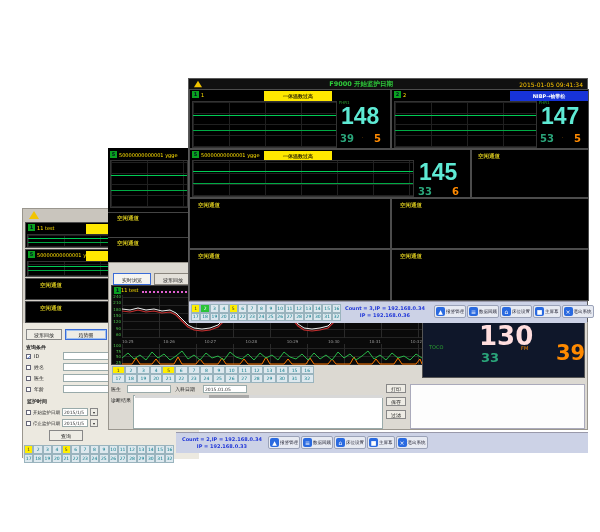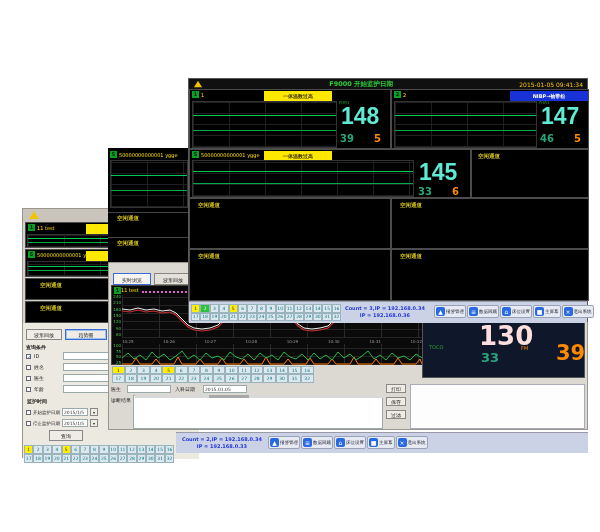--- a/index.html
+++ b/index.html
@@ -357,21 +357,21 @@
     <div class="abs mon" style="left:202px;top:10px;width:198px;height:60px;">
       <div class="monHdr">
         <span class="chip">2</span>
         <span class="bedName">2</span>
       </div>
       <div class="abs bannerB" style="left:118px;top:1px;width:78px;height:10px;">NIBP→袖带松</div>
       <div class="abs wave" style="left:2px;top:11px;width:143px;height:47px;"></div>
       <div class="abs" style="left:146px;top:10px;width:52px;height:48px;">
         <span class="numLblG abs" style="left:1px;top:0px;">FHR1</span>
         <span class="numMain abs" style="left:3px;top:5px;">147</span>
-        <span class="numToco abs" style="left:2px;top:33px;">46</span>
+        <span class="numToco abs" style="left:2px;top:33px;">53</span>
         <span class="numLblO abs" style="left:24px;top:35px;">·</span>
         <span class="numFm abs" style="left:36px;top:33px;">5</span>
       </div>
     </div>
 
     <div class="abs mon" style="left:0px;top:70px;width:282px;height:49px;">
       <div class="monHdr">
         <span class="chip">5</span>
         <span class="bedName">50000000000001 ygge</span>
       </div>

